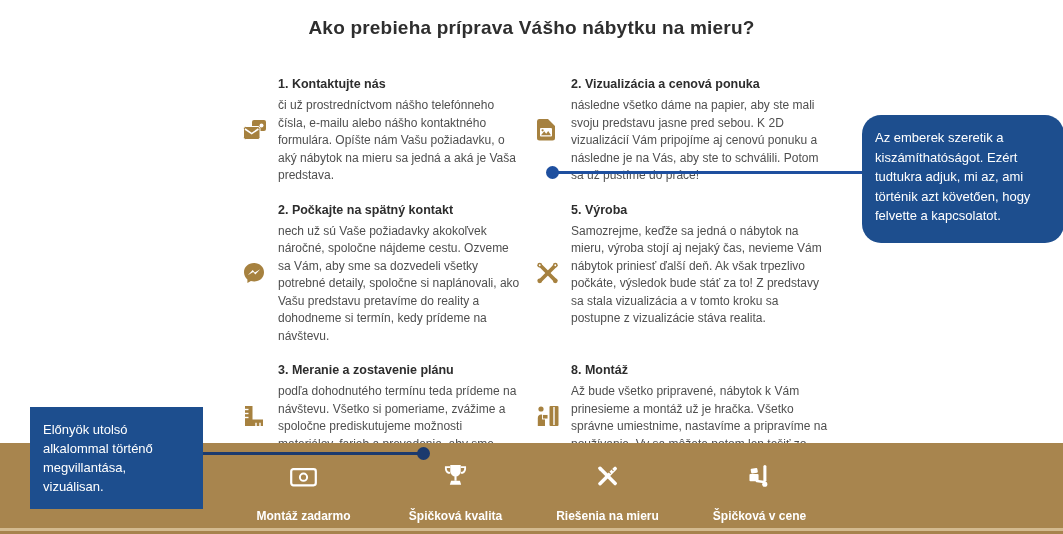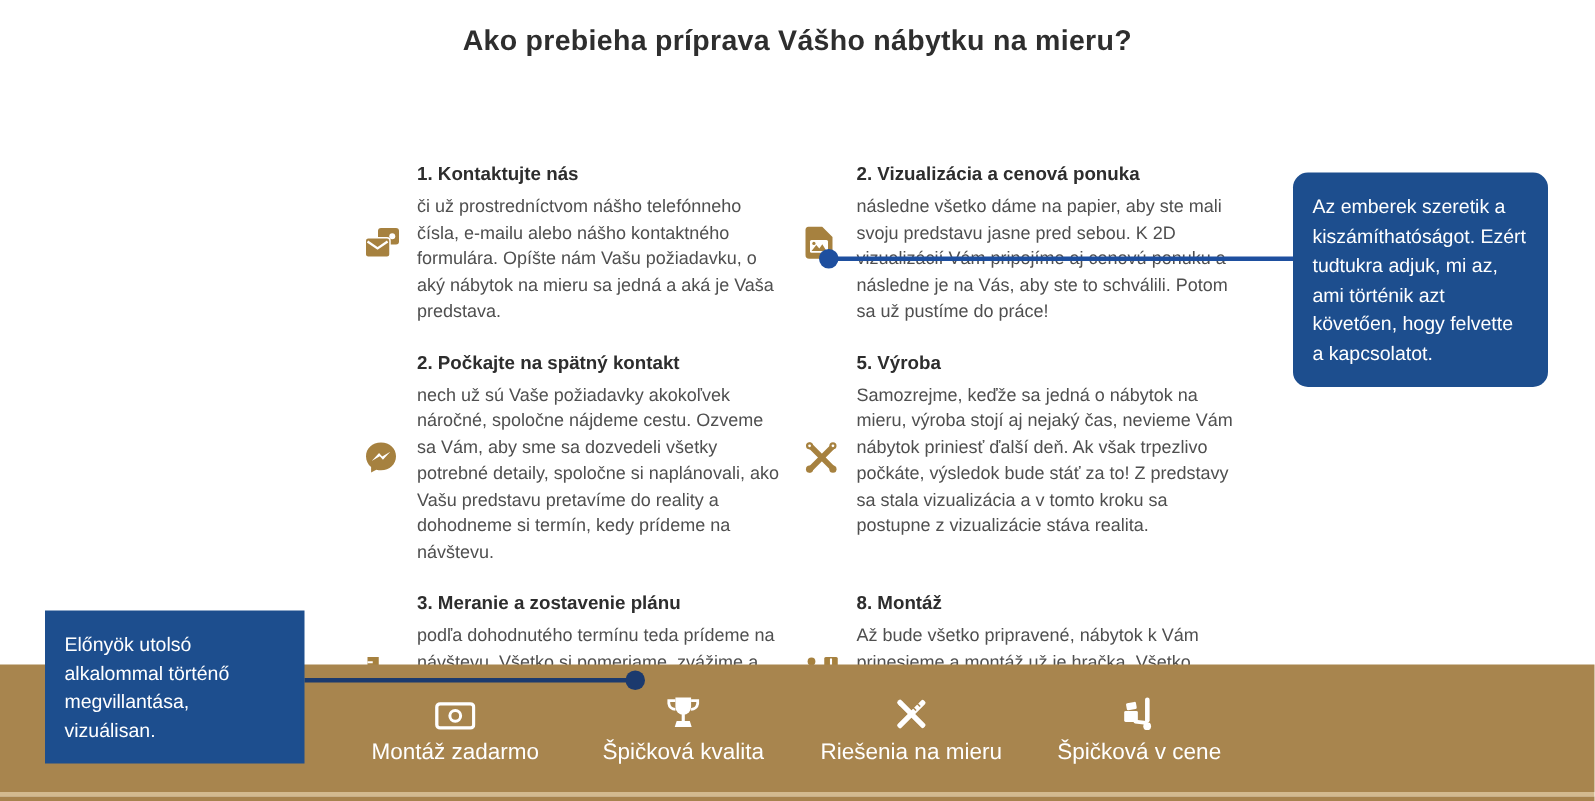--- a/index.html
+++ b/index.html
@@ -8,54 +8,54 @@
     background:#ffffff;
     font-family:"Liberation Sans","DejaVu Sans",sans-serif;
   }
   .page-title{
     position:absolute;top:4px;left:0;width:100%;text-align:center;
     font-size:19px;font-weight:bold;color:#2e2e2e;letter-spacing:.2px;
   }
   .steps-grid{
     position:absolute;left:243px;top:76px;
     display:grid;grid-template-columns:280px 292px;
-    column-gap:13px;row-gap:17px;margin-top:32px;
+    column-gap:13px;row-gap:17px;
   }
   .step{display:flex;gap:9px;}
   .step-icon{width:26px;flex:0 0 26px;align-self:center;display:flex;justify-content:flex-start;}
   .step-icon svg{display:block;}
   .step-text{flex:1;}
   .step-title{font-size:12.5px;font-weight:bold;color:#2d2d2d;margin-bottom:5px;line-height:16px;}
   .step-body{font-size:12px;line-height:17.5px;color:#4f4f4f;}
   
   .conn{position:absolute;z-index:3;}
   .conn-right-line{left:553px;top:171px;width:309px;height:3px;background:#1e4f9f;}
   .conn-right-dot{left:546px;top:166px;width:13px;height:13px;border-radius:50%;background:#1e4f9f;}
   .conn-left-line{left:203px;top:452px;width:221px;height:3px;background:#1b3a6e;}
   .conn-left-dot{left:417px;top:447px;width:13px;height:13px;border-radius:50%;background:#1b3a6e;}
   
   .callout{
     position:absolute;z-index:4;background:#1d4e8e;color:#ffffff;
     border-radius:10px;box-sizing:border-box;
     font-size:13px;line-height:19.5px;padding:13px 13px;
   }
-  .callout-right{left:862px;top:115px;width:170px;min-height:128px;}
+  .callout-right{left:862px;top:115px;width:202px;min-height:128px;border-radius:19px;}
   .callout-left{left:30px;top:407px;width:173px;min-height:92px;border-radius:0;line-height:19px;}
   
   .gold-bar{position:absolute;left:0;top:443px;width:100%;height:85px;background:#a8854e;z-index:1;}
   .gold-bar-edge-light{position:absolute;left:0;top:528px;width:100%;height:3px;background:#d3ba8f;z-index:1;}
   .gold-bar-edge-dark{position:absolute;left:0;top:531px;width:100%;height:3px;background:#a7834d;z-index:1;}
   .features{
     position:absolute;left:50%;transform:translateX(-50%);top:461px;
     display:flex;z-index:2;
   }
   .feature{width:152px;text-align:center;color:#ffffff;}
   .feature-icon{height:26px;display:flex;align-items:flex-end;justify-content:center;}
   .feature-icon svg{display:block;}
-  .feature-label{margin-top:6px;font-size:15px;font-weight:normal;}
+  .feature-label{margin-top:22px;font-size:12px;font-weight:bold;}
 </style>
 </head>
 <body>
 
 <h1 class="page-title">Ako prebieha príprava Vášho nábytku na mieru?</h1>
 
 <div class="steps-grid">
 
   <div class="step">
     <span class="step-icon">

